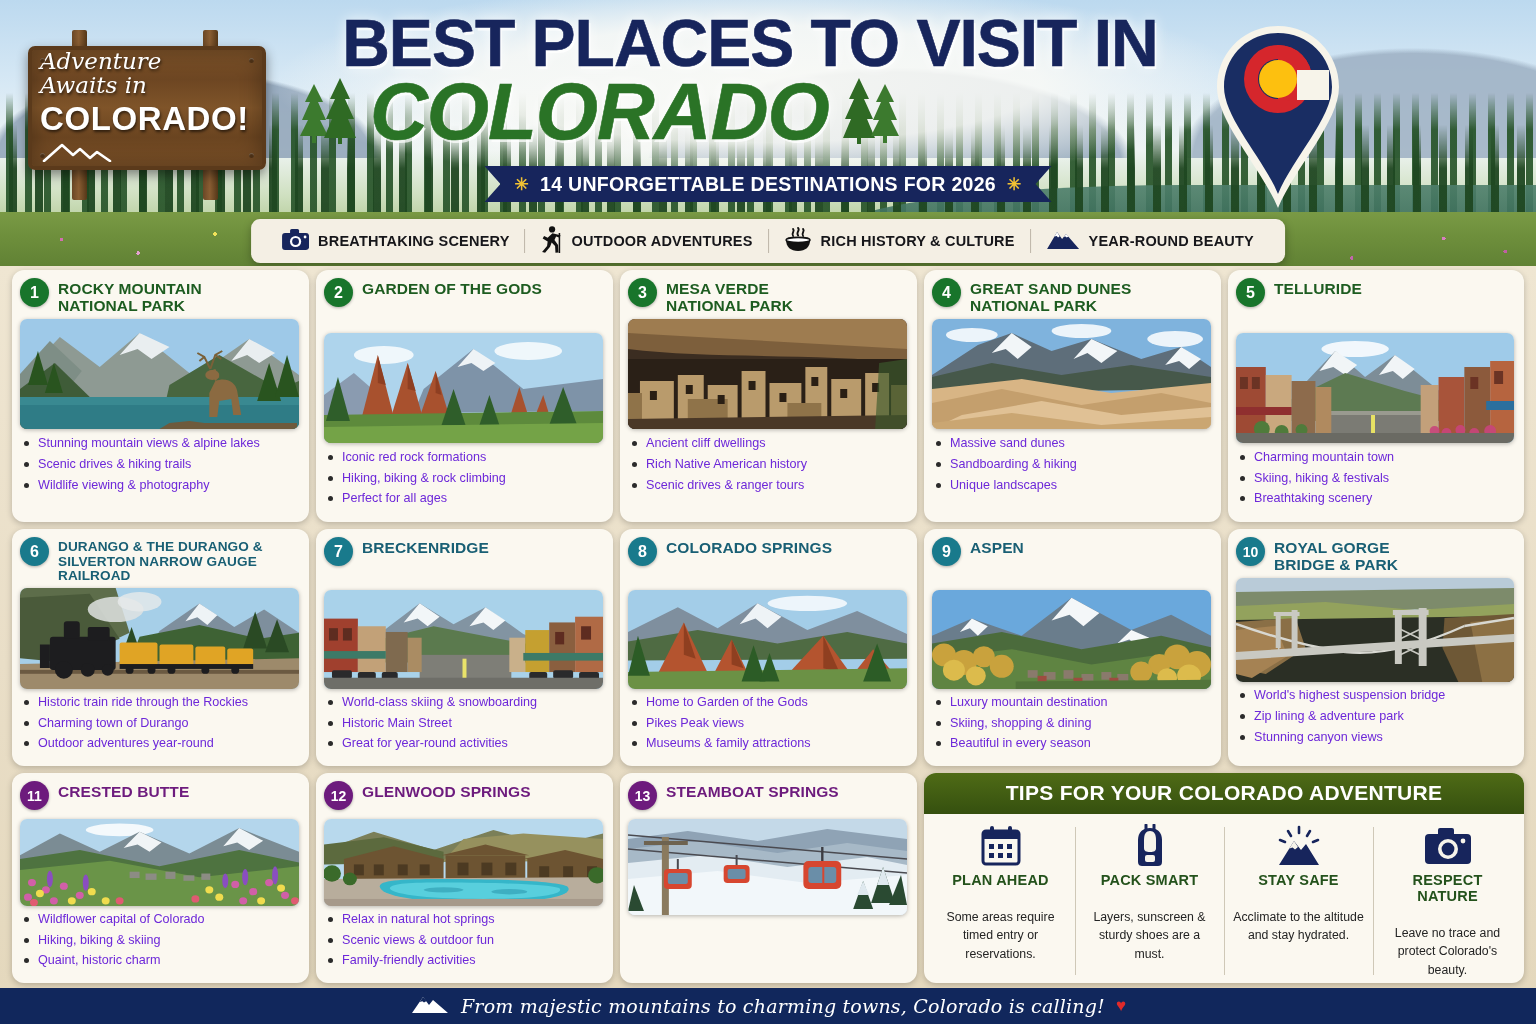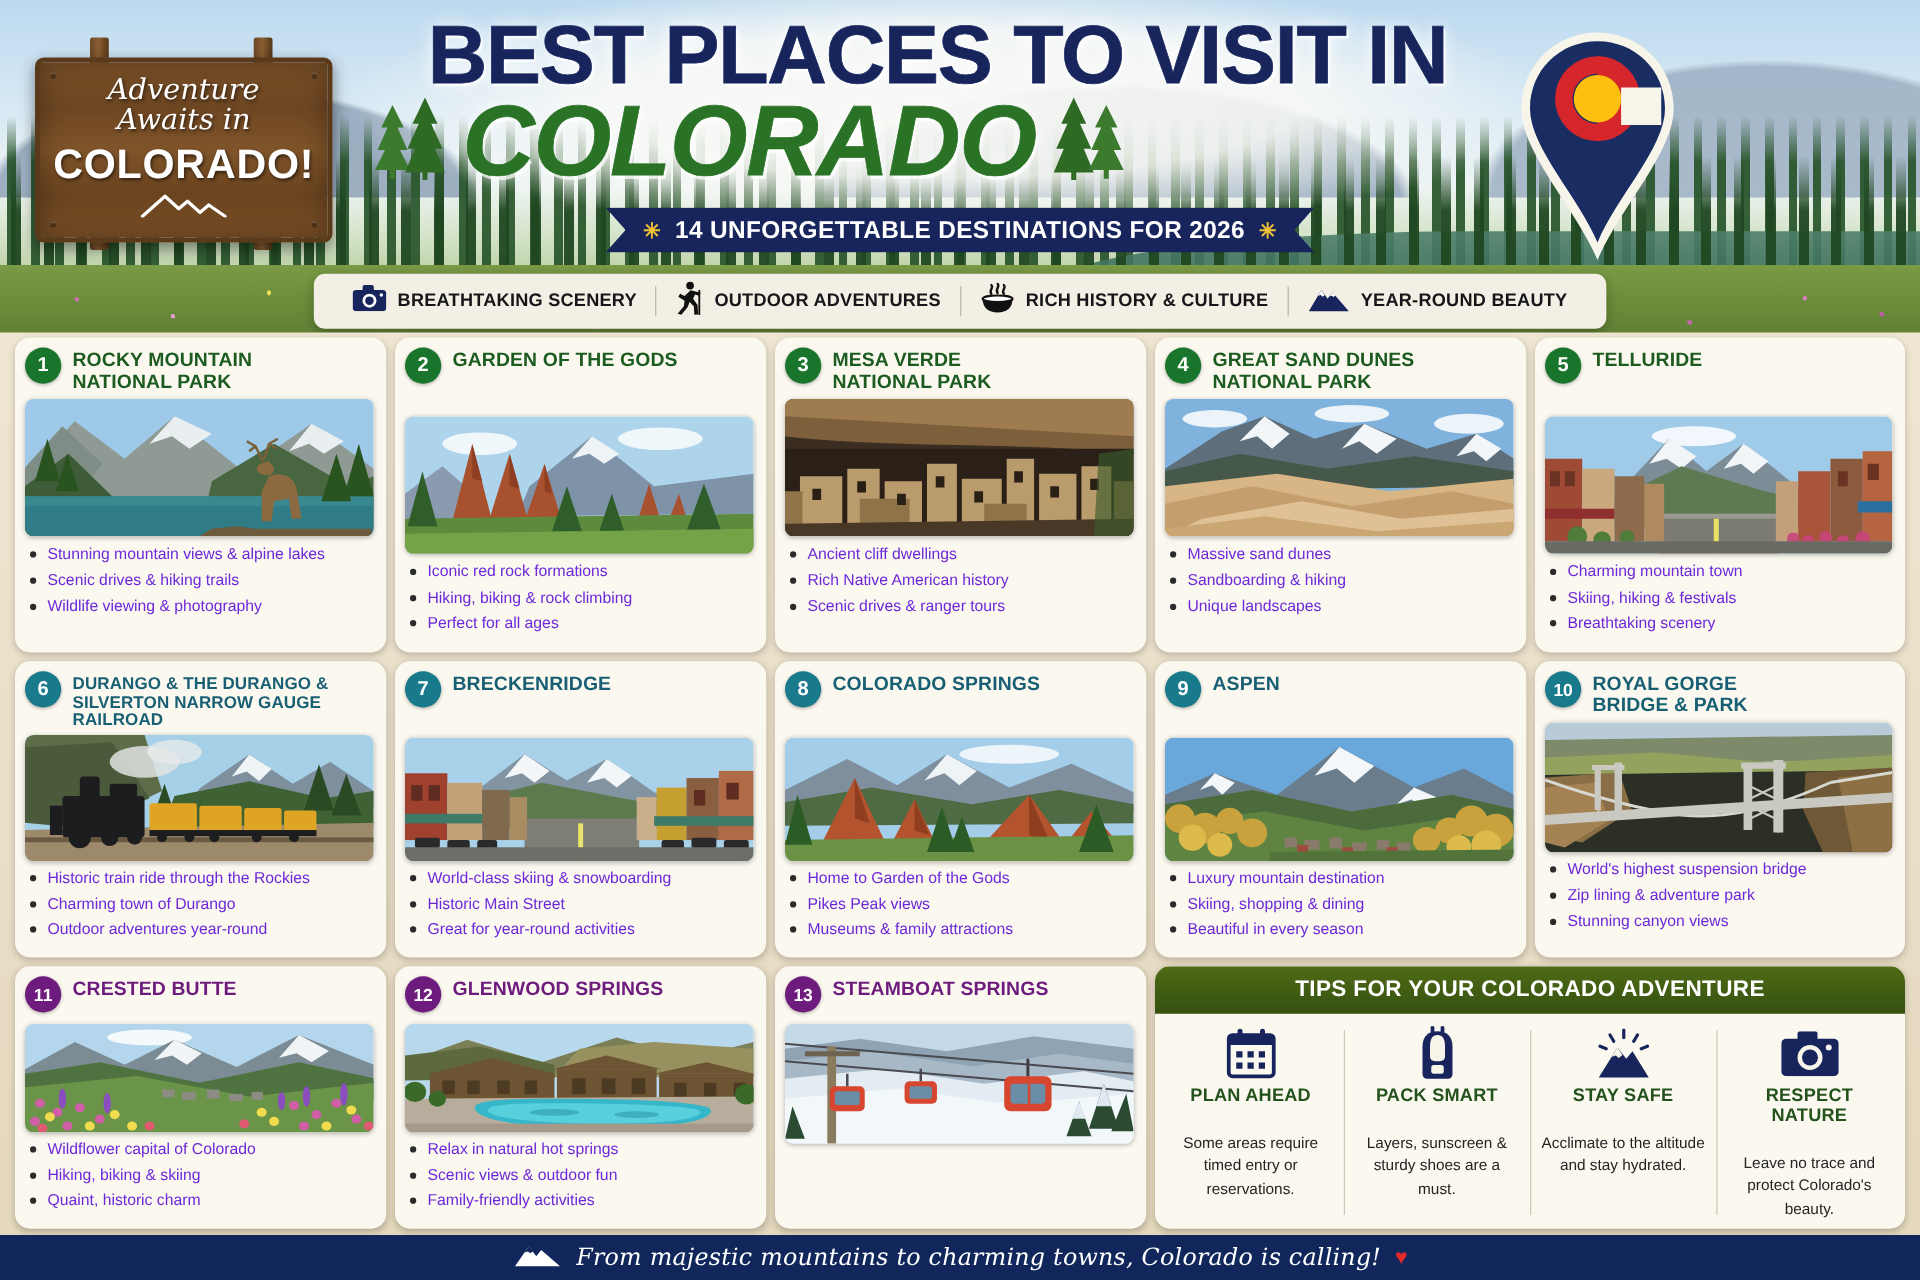--- a/index.html
+++ b/index.html
@@ -81,25 +81,25 @@
   .hero-fade {
     position:absolute; left:240px; top:0; width:1040px; height:210px;
     background:radial-gradient(ellipse 60% 62% at 50% 40%, rgba(250,250,246,.94) 0%, rgba(250,250,246,.85) 45%, rgba(250,250,246,0) 78%);
   }
 
   
   .sign { position:absolute; left:28px; top:18px; width:238px; height:170px; }
   .sign-post { position:absolute; width:15px; height:170px; background:linear-gradient(90deg,#6a4726,#8a5e33 45%,#543718); top:12px; border-radius:2px;}
   .sign-post.l{ left:44px;} .sign-post.r{ left:175px;}
   .sign-board {
-    position:absolute; left:0; top:28px; width:238px; height:148px;
+    position:absolute; left:0; top:28px; width:238px; height:124px;
     background:linear-gradient(180deg,#7b5128 0%,#6d4622 25%,#7f5429 50%,#6a4420 75%,#7a5027 100%);
     border:4px solid #5b3a1b; border-radius:7px;
     box-shadow:0 5px 12px rgba(0,0,0,.45), inset 0 0 22px rgba(0,0,0,.30);
-    display:flex; flex-direction:column; align-items:center; justify-content:center;
+    display:flex; flex-direction:column; justify-content:center;
     padding:6px 8px;
   }
   .sign-l1 { font-family:"DejaVu Serif", serif; font-style:italic; color:#fff; font-size:23px; line-height:1.03; text-shadow:1px 2px 3px rgba(0,0,0,.6); }
   .sign-l2 { font-weight:bold; color:#fff; font-size:33px; letter-spacing:.6px; margin-top:3px; text-shadow:1px 2px 3px rgba(0,0,0,.6);}
   .sign-mtn { margin-top:4px; }
   .sign-screw{position:absolute;width:5px;height:5px;border-radius:50%;background:#4a2f15;box-shadow:inset 0 1px 1px rgba(255,255,255,.25);}
 
   
   .hero-inner { position:absolute; inset:0; }
   .title1 {
@@ -187,21 +187,21 @@
   }
 
   
   .tips {
     background:#fbf8f0; border-radius:12px; overflow:hidden;
     box-shadow:0 2px 6px rgba(0,0,0,.22);
     display:flex; flex-direction:column;
   }
   .tips-head {
     background:linear-gradient(180deg,#4f6b16,#35500f);
-    color:#fff; text-align:center; font-weight:bold; font-size:18px;
+    color:#fff; text-align:center; font-weight:bold; font-size:21px;
     letter-spacing:.3px; padding:8px 0 9px;
   }
   .tips-body { display:flex; flex:1; padding:9px 2px 8px; }
   .tip { flex:1; text-align:center; padding:0 8px; position:relative; }
   .tip + .tip:before {
     content:""; position:absolute; left:0; top:4px; bottom:4px; width:1px; background:#cfc8b7;
   }
   .tip-icon { height:46px; display:flex; align-items:center; justify-content:center; }
   .tip-title { font-weight:bold; font-size:14.5px; color:#24521c; margin-top:3px; letter-spacing:.2px;}
   .tip-text { font-size:12.3px; color:#242424; line-height:1.5; margin-top:20px; }

